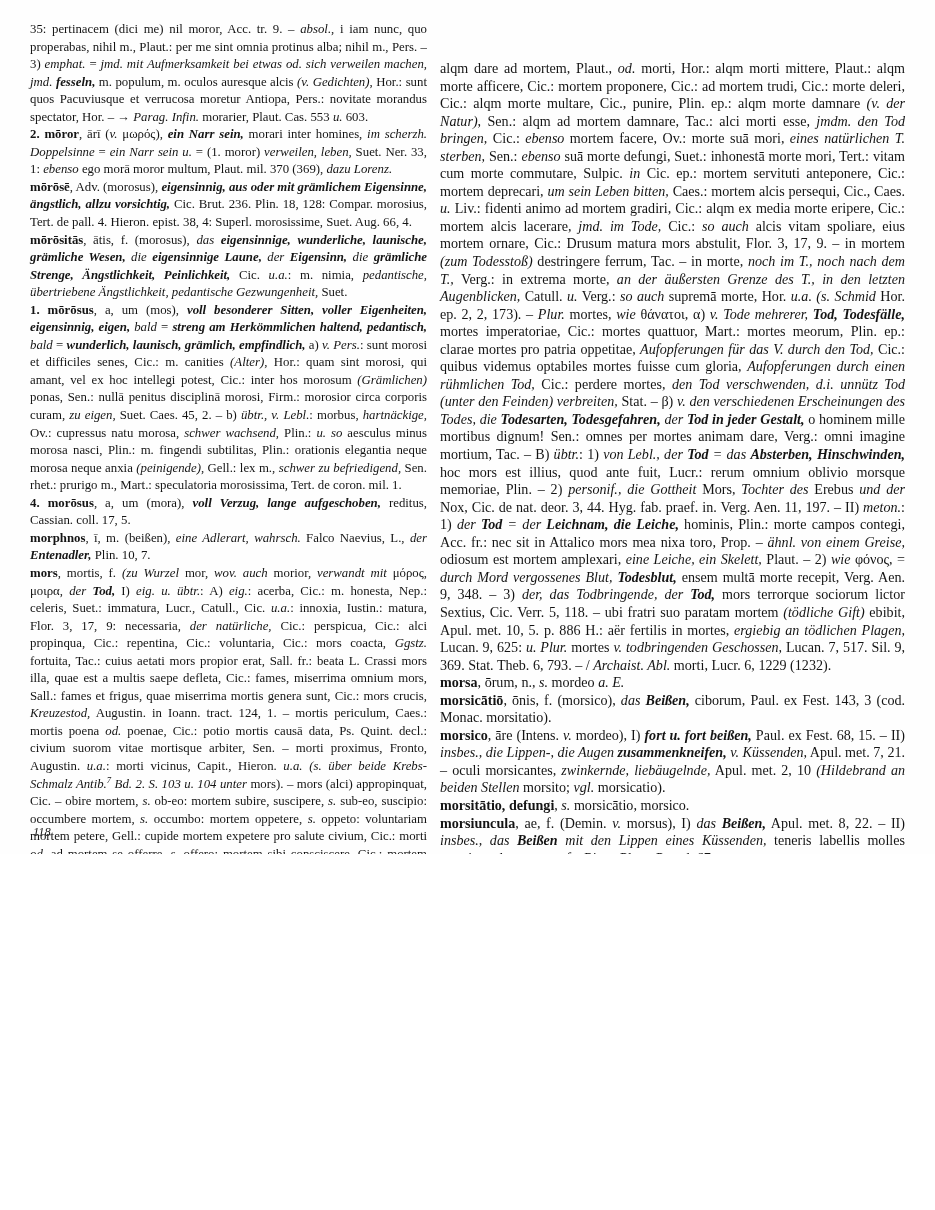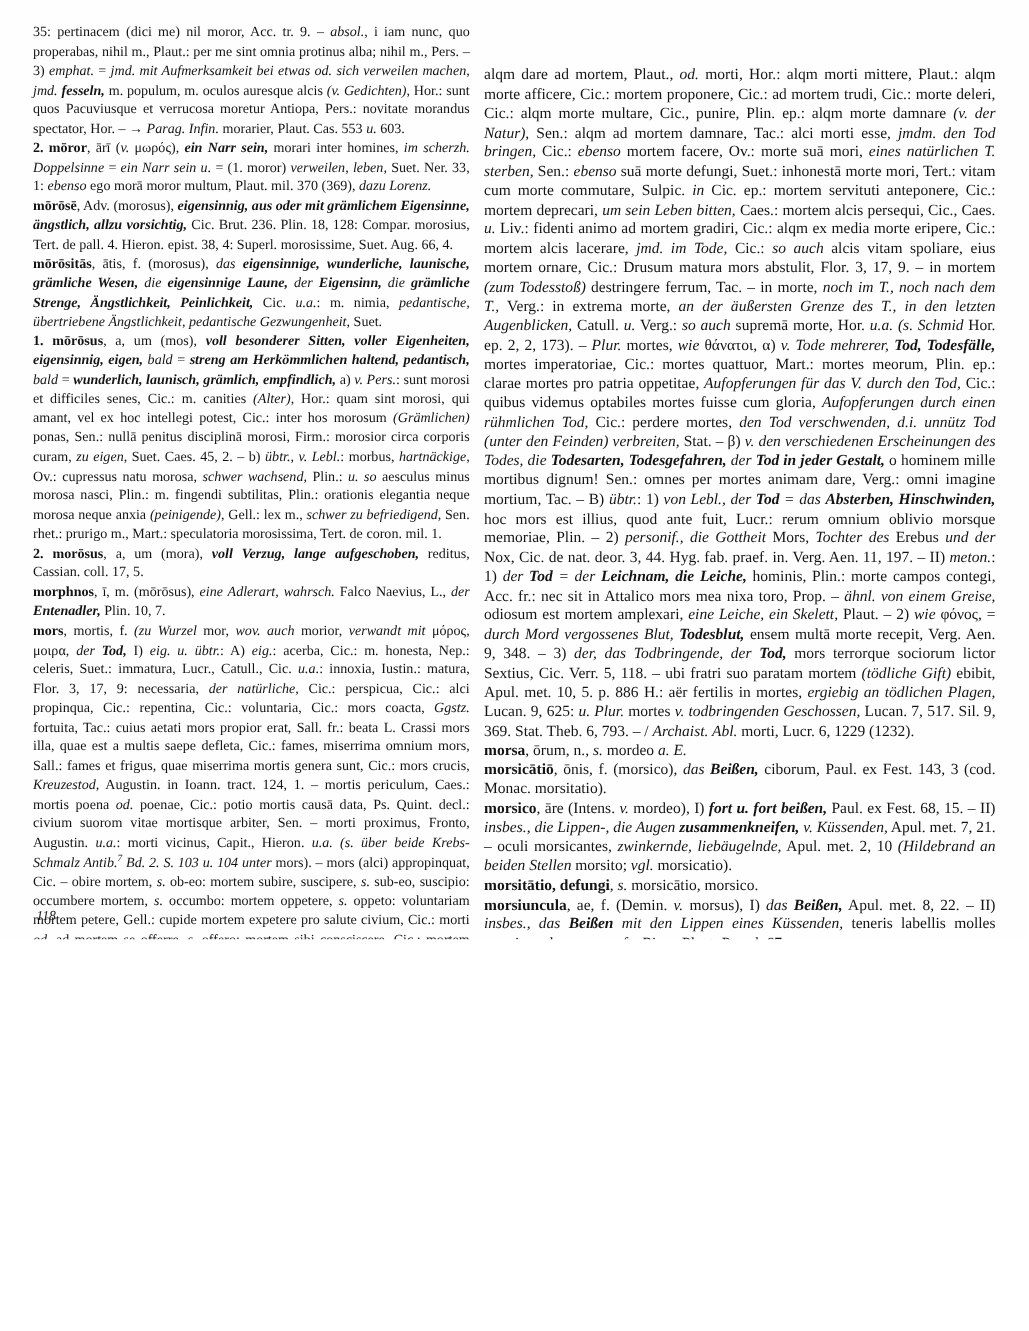--- a/index.html
+++ b/index.html
@@ -41,22 +41,22 @@
 <body>
 
 <div class="page">
   <div class="columns">
     <div class="col col-left">
         <p class="entry"><span>35: pertinacem (dici me) nil moror, Acc. tr. 9. – </span><span class="seg-i">absol.</span><span>, i iam nunc, quo properabas, nihil m., Plaut.: per me sint omnia protinus alba; nihil m., Pers. – 3) </span><span class="seg-i">emphat.</span><span> = </span><span class="seg-i">jmd. mit Aufmerksamkeit bei etwas od. sich verweilen machen, jmd. </span><span class="seg-bi">fesseln,</span><span> m. populum, m. oculos auresque alcis </span><span class="seg-i">(v. Gedichten)</span><span>, Hor.: sunt quos Pacuviusque et verrucosa moretur Antiopa, Pers.: novitate morandus spectator, Hor. – → </span><span class="seg-i">Parag. Infin.</span><span> morarier, Plaut. Cas. 553 </span><span class="seg-i">u.</span><span> 603.</span></p>
         <p class="entry"><span class="seg-b">2. mōror</span><span>, ārī (</span><span class="seg-i">v.</span><span> μωρός), </span><span class="seg-bi">ein Narr sein,</span><span> morari inter homines, </span><span class="seg-i">im scherzh. Doppelsinne</span><span> = </span><span class="seg-i">ein Narr sein u.</span><span> = (1. moror) </span><span class="seg-i">verweilen, leben,</span><span> Suet. Ner. 33, 1: </span><span class="seg-i">ebenso</span><span> ego morā moror multum, Plaut. mil. 370 (369), </span><span class="seg-i">dazu Lorenz.</span></p>
         <p class="entry"><span class="seg-b">mōrōsē</span><span>, Adv. (morosus), </span><span class="seg-bi">eigensinnig, aus oder mit grämlichem Eigensinne, ängstlich, allzu vorsichtig,</span><span> Cic. Brut. 236. Plin. 18, 128: Compar. morosius, Tert. de pall. 4. Hieron. epist. 38, 4: Superl. morosissime, Suet. Aug. 66, 4.</span></p>
         <p class="entry"><span class="seg-b">mōrōsitās</span><span>, ātis, f. (morosus), </span><span class="seg-i">das </span><span class="seg-bi">eigensinnige, wunderliche, launische, grämliche Wesen,</span><span class="seg-i"> die </span><span class="seg-bi">eigensinnige Laune,</span><span class="seg-i"> der </span><span class="seg-bi">Eigensinn,</span><span class="seg-i"> die </span><span class="seg-bi">grämliche Strenge, Ängstlichkeit, Peinlichkeit,</span><span> Cic. </span><span class="seg-i">u.a.</span><span>: m. nimia, </span><span class="seg-i">pedantische, übertriebene Ängstlichkeit, pedantische Gezwungenheit,</span><span> Suet.</span></p>
         <p class="entry"><span class="seg-b">1. mōrōsus</span><span>, a, um (mos), </span><span class="seg-bi">voll besonderer Sitten, voller Eigenheiten, eigensinnig, eigen,</span><span class="seg-i"> bald</span><span> = </span><span class="seg-bi">streng am Herkömmlichen haltend, pedantisch,</span><span class="seg-i"> bald</span><span> = </span><span class="seg-bi">wunderlich, launisch, grämlich, empfindlich,</span><span> a) </span><span class="seg-i">v. Pers.</span><span>: sunt morosi et difficiles senes, Cic.: m. canities </span><span class="seg-i">(Alter)</span><span>, Hor.: quam sint morosi, qui amant, vel ex hoc intellegi potest, Cic.: inter hos morosum </span><span class="seg-i">(Grämlichen)</span><span> ponas, Sen.: nullā penitus disciplinā morosi, Firm.: morosior circa corporis curam, </span><span class="seg-i">zu eigen,</span><span> Suet. Caes. 45, 2. – b) </span><span class="seg-i">übtr., v. Lebl.</span><span>: morbus, </span><span class="seg-i">hartnäckige,</span><span> Ov.: cupressus natu morosa, </span><span class="seg-i">schwer wachsend,</span><span> Plin.: </span><span class="seg-i">u. so</span><span> aesculus minus morosa nasci, Plin.: m. fingendi subtilitas, Plin.: orationis elegantia neque morosa neque anxia </span><span class="seg-i">(peinigende)</span><span>, Gell.: lex m., </span><span class="seg-i">schwer zu befriedigend,</span><span> Sen. rhet.: prurigo m., Mart.: speculatoria morosissima, Tert. de coron. mil. 1.</span></p>
-        <p class="entry"><span class="seg-b">2. morōsus</span><span>, a, um (mora), </span><span class="seg-bi">voll Verzug, lange aufgeschoben,</span><span> reditus, Cassian. coll. 17, 5.</span></p>
-        <p class="entry"><span class="seg-b">morphnos</span><span>, ī, m. (mōrōsus), </span><span class="seg-i">eine Adlerart, wahrsch.</span><span> Falco Naevius, L., </span><span class="seg-i">der </span><span class="seg-bi">Entenadler,</span><span> Plin. 10, 7.</span></p>
+        <p class="entry"><span class="seg-b">4. morōsus</span><span>, a, um (mora), </span><span class="seg-bi">voll Verzug, lange aufgeschoben,</span><span> reditus, Cassian. coll. 17, 5.</span></p>
+        <p class="entry"><span class="seg-b">morphnos</span><span>, ī, m. (beißen), </span><span class="seg-i">eine Adlerart, wahrsch.</span><span> Falco Naevius, L., </span><span class="seg-i">der </span><span class="seg-bi">Entenadler,</span><span> Plin. 10, 7.</span></p>
         <p class="entry"><span class="seg-b">mors</span><span>, mortis, f. </span><span class="seg-i">(zu Wurzel</span><span> mor, </span><span class="seg-i">wov. auch</span><span> morior, </span><span class="seg-i">verwandt mit</span><span> μόρος, μοιρα, </span><span class="seg-i">der </span><span class="seg-bi">Tod,</span><span> I) </span><span class="seg-i">eig. u. übtr.</span><span>: A) </span><span class="seg-i">eig.</span><span>: acerba, Cic.: m. honesta, Nep.: celeris, Suet.: immatura, Lucr., Catull., Cic. </span><span class="seg-i">u.a.</span><span>: innoxia, Iustin.: matura, Flor. 3, 17, 9: necessaria, </span><span class="seg-i">der natürliche,</span><span> Cic.: perspicua, Cic.: alci propinqua, Cic.: repentina, Cic.: voluntaria, Cic.: mors coacta, </span><span class="seg-i">Ggstz.</span><span> fortuita, Tac.: cuius aetati mors propior erat, Sall. fr.: beata L. Crassi mors illa, quae est a multis saepe defleta, Cic.: fames, miserrima omnium mors, Sall.: fames et frigus, quae miserrima mortis genera sunt, Cic.: mors crucis, </span><span class="seg-i">Kreuzestod,</span><span> Augustin. in Ioann. tract. 124, 1. – mortis periculum, Caes.: mortis poena </span><span class="seg-i">od.</span><span> poenae, Cic.: potio mortis causā data, Ps. Quint. decl.: civium suorom vitae mortisque arbiter, Sen. – morti proximus, Fronto, Augustin. </span><span class="seg-i">u.a.</span><span>: morti vicinus, Capit., Hieron. </span><span class="seg-i">u.a. (s. über beide Krebs-Schmalz Antib.</span><span class="seg-i seg-sup">7</span><span class="seg-i"> Bd. 2. S. 103 u. 104 unter</span><span> mors). – mors (alci) appropinquat, Cic. – obire mortem, </span><span class="seg-i">s.</span><span> ob-eo: mortem subire, suscipere, </span><span class="seg-i">s.</span><span> sub-eo, suscipio: occumbere mortem, </span><span class="seg-i">s.</span><span> occumbo: mortem oppetere, </span><span class="seg-i">s.</span><span> oppeto: voluntariam mortem petere, Gell.: cupide mortem expetere pro salute civium, Cic.: morti </span><span class="seg-i">od.</span><span> ad mortem se offerre, </span><span class="seg-i">s.</span><span> offero: mortem sibi consciscere, Cic.: mortem alci afferre, Plaut.: afferre alci causam mortis voluntariae, Cic.: alci mortem inferre </span><span class="seg-i">u.</span><span> offerre, Cic.:</span></p>
       </div>
     <div class="col col-right">
         <p class="entry"><span>alqm dare ad mortem, Plaut., </span><span class="seg-i">od.</span><span> morti, Hor.: alqm morti mittere, Plaut.: alqm morte afficere, Cic.: mortem proponere, Cic.: ad mortem trudi, Cic.: morte deleri, Cic.: alqm morte multare, Cic., punire, Plin. ep.: alqm morte damnare </span><span class="seg-i">(v. der Natur)</span><span>, Sen.: alqm ad mortem damnare, Tac.: alci morti esse, </span><span class="seg-i">jmdm. den Tod bringen,</span><span> Cic.: </span><span class="seg-i">ebenso</span><span> mortem facere, Ov.: morte suā mori, </span><span class="seg-i">eines natürlichen T. sterben,</span><span> Sen.: </span><span class="seg-i">ebenso</span><span> suā morte defungi, Suet.: inhonestā morte mori, Tert.: vitam cum morte commutare, Sulpic. </span><span class="seg-i">in</span><span> Cic. ep.: mortem servituti anteponere, Cic.: mortem deprecari, </span><span class="seg-i">um sein Leben bitten,</span><span> Caes.: mortem alcis persequi, Cic., Caes. </span><span class="seg-i">u.</span><span> Liv.: fidenti animo ad mortem gradiri, Cic.: alqm ex media morte eripere, Cic.: mortem alcis lacerare, </span><span class="seg-i">jmd. im Tode,</span><span> Cic.: </span><span class="seg-i">so auch</span><span> alcis vitam spoliare, eius mortem ornare, Cic.: Drusum matura mors abstulit, Flor. 3, 17, 9. – in mortem </span><span class="seg-i">(zum Todesstoß)</span><span> destringere ferrum, Tac. – in morte, </span><span class="seg-i">noch im T., noch nach dem T.,</span><span> Verg.: in extrema morte, </span><span class="seg-i">an der äußersten Grenze des T., in den letzten Augenblicken,</span><span> Catull. </span><span class="seg-i">u.</span><span> Verg.: </span><span class="seg-i">so auch</span><span> supremā morte, Hor. </span><span class="seg-i">u.a. (s. Schmid</span><span> Hor. ep. 2, 2, 173). – </span><span class="seg-i">Plur.</span><span> mortes, </span><span class="seg-i">wie</span><span> θάνατοι, α) </span><span class="seg-i">v. Tode mehrerer,</span><span class="seg-bi"> Tod, Todesfälle,</span><span> mortes imperatoriae, Cic.: mortes quattuor, Mart.: mortes meorum, Plin. ep.: clarae mortes pro patria oppetitae, </span><span class="seg-i">Aufopferungen für das V. durch den Tod,</span><span> Cic.: quibus videmus optabiles mortes fuisse cum gloria, </span><span class="seg-i">Aufopferungen durch einen rühmlichen Tod,</span><span> Cic.: perdere mortes, </span><span class="seg-i">den Tod verschwenden, d.i. unnütz Tod (unter den Feinden) verbreiten,</span><span> Stat. – β) </span><span class="seg-i">v. den verschiedenen Erscheinungen des Todes, die </span><span class="seg-bi">Todesarten, Todesgefahren,</span><span class="seg-i"> der </span><span class="seg-bi">Tod in jeder Gestalt,</span><span> o hominem mille mortibus dignum! Sen.: omnes per mortes animam dare, Verg.: omni imagine mortium, Tac. – B) </span><span class="seg-i">übtr.</span><span>: 1) </span><span class="seg-i">von Lebl., der </span><span class="seg-bi">Tod</span><span class="seg-i"> = das </span><span class="seg-bi">Absterben, Hinschwinden,</span><span> hoc mors est illius, quod ante fuit, Lucr.: rerum omnium oblivio morsque memoriae, Plin. – 2) </span><span class="seg-i">personif., die Gottheit</span><span> Mors, </span><span class="seg-i">Tochter des</span><span> Erebus </span><span class="seg-i">und der</span><span> Nox, Cic. de nat. deor. 3, 44. Hyg. fab. praef. in. Verg. Aen. 11, 197. – II) </span><span class="seg-i">meton.</span><span>: 1) </span><span class="seg-i">der </span><span class="seg-bi">Tod</span><span class="seg-i"> = der </span><span class="seg-bi">Leichnam, die Leiche,</span><span> hominis, Plin.: morte campos contegi, Acc. fr.: nec sit in Attalico mors mea nixa toro, Prop. – </span><span class="seg-i">ähnl. von einem Greise,</span><span> odiosum est mortem amplexari, </span><span class="seg-i">eine Leiche, ein Skelett,</span><span> Plaut. – 2) </span><span class="seg-i">wie</span><span> φόνος, = </span><span class="seg-i">durch Mord vergossenes Blut,</span><span class="seg-bi"> Todesblut,</span><span> ensem multā morte recepit, Verg. Aen. 9, 348. – 3) </span><span class="seg-i">der, das Todbringende, der </span><span class="seg-bi">Tod,</span><span> mors terrorque sociorum lictor Sextius, Cic. Verr. 5, 118. – ubi fratri suo paratam mortem </span><span class="seg-i">(tödliche Gift)</span><span> ebibit, Apul. met. 10, 5. p. 886 H.: aër fertilis in mortes, </span><span class="seg-i">ergiebig an tödlichen Plagen,</span><span> Lucan. 9, 625: </span><span class="seg-i">u. Plur.</span><span> mortes </span><span class="seg-i">v. todbringenden Geschossen,</span><span> Lucan. 7, 517. Sil. 9, 369. Stat. Theb. 6, 793. – / </span><span class="seg-i">Archaist. Abl.</span><span> morti, Lucr. 6, 1229 (1232).</span></p>
         <p class="entry"><span class="seg-b">morsa</span><span>, ōrum, n., </span><span class="seg-i">s.</span><span> mordeo </span><span class="seg-i">a. E.</span></p>
         <p class="entry"><span class="seg-b">morsicātiō</span><span>, ōnis, f. (morsico), </span><span class="seg-i">das </span><span class="seg-bi">Beißen,</span><span> ciborum, Paul. ex Fest. 143, 3 (cod. Monac. morsitatio).</span></p>
         <p class="entry"><span class="seg-b">morsico</span><span>, āre (Intens. </span><span class="seg-i">v.</span><span> mordeo), I) </span><span class="seg-bi">fort u. fort beißen,</span><span> Paul. ex Fest. 68, 15. – II) </span><span class="seg-i">insbes., die Lippen-, die Augen </span><span class="seg-bi">zusammenkneifen,</span><span class="seg-i"> v. Küssenden,</span><span> Apul. met. 7, 21. – oculi morsicantes, </span><span class="seg-i">zwinkernde, liebäugelnde,</span><span> Apul. met. 2, 10 </span><span class="seg-i">(Hildebrand an beiden Stellen</span><span> morsito; </span><span class="seg-i">vgl.</span><span> morsicatio).</span></p>
         <p class="entry"><span class="seg-b">morsitātio, defungi</span><span>, </span><span class="seg-i">s.</span><span> morsicātio, morsico.</span></p>
         <p class="entry"><span class="seg-b">morsiuncula</span><span>, ae, f. (Demin. </span><span class="seg-i">v.</span><span> morsus), I) </span><span class="seg-i">das </span><span class="seg-bi">Beißen,</span><span> Apul. met. 8, 22. – II) </span><span class="seg-i">insbes., das </span><span class="seg-bi">Beißen</span><span class="seg-i"> mit den Lippen eines Küssenden,</span><span> teneris labellis molles morsiunculae, </span><span class="seg-i">gar sanfte Bisse,</span><span> Plaut. Pseud. 67.</span></p>
         <p class="entry"><span class="seg-b">morsus</span><span>, ūs, m. (mordeo), </span><span class="seg-i">das </span><span class="seg-bi">Beißen,</span><span class="seg-i"> der </span><span class="seg-bi">Biß,</span><span> I) </span><span class="seg-i">eig. u. übtr.</span><span>: A) </span><span class="seg-i">eig.</span><span>: 1) </span><span class="seg-i">im allg.</span><span>: ad ipsum morsum </span><span class="seg-i">(Bißwunde)</span><span> stercus</span></p>

